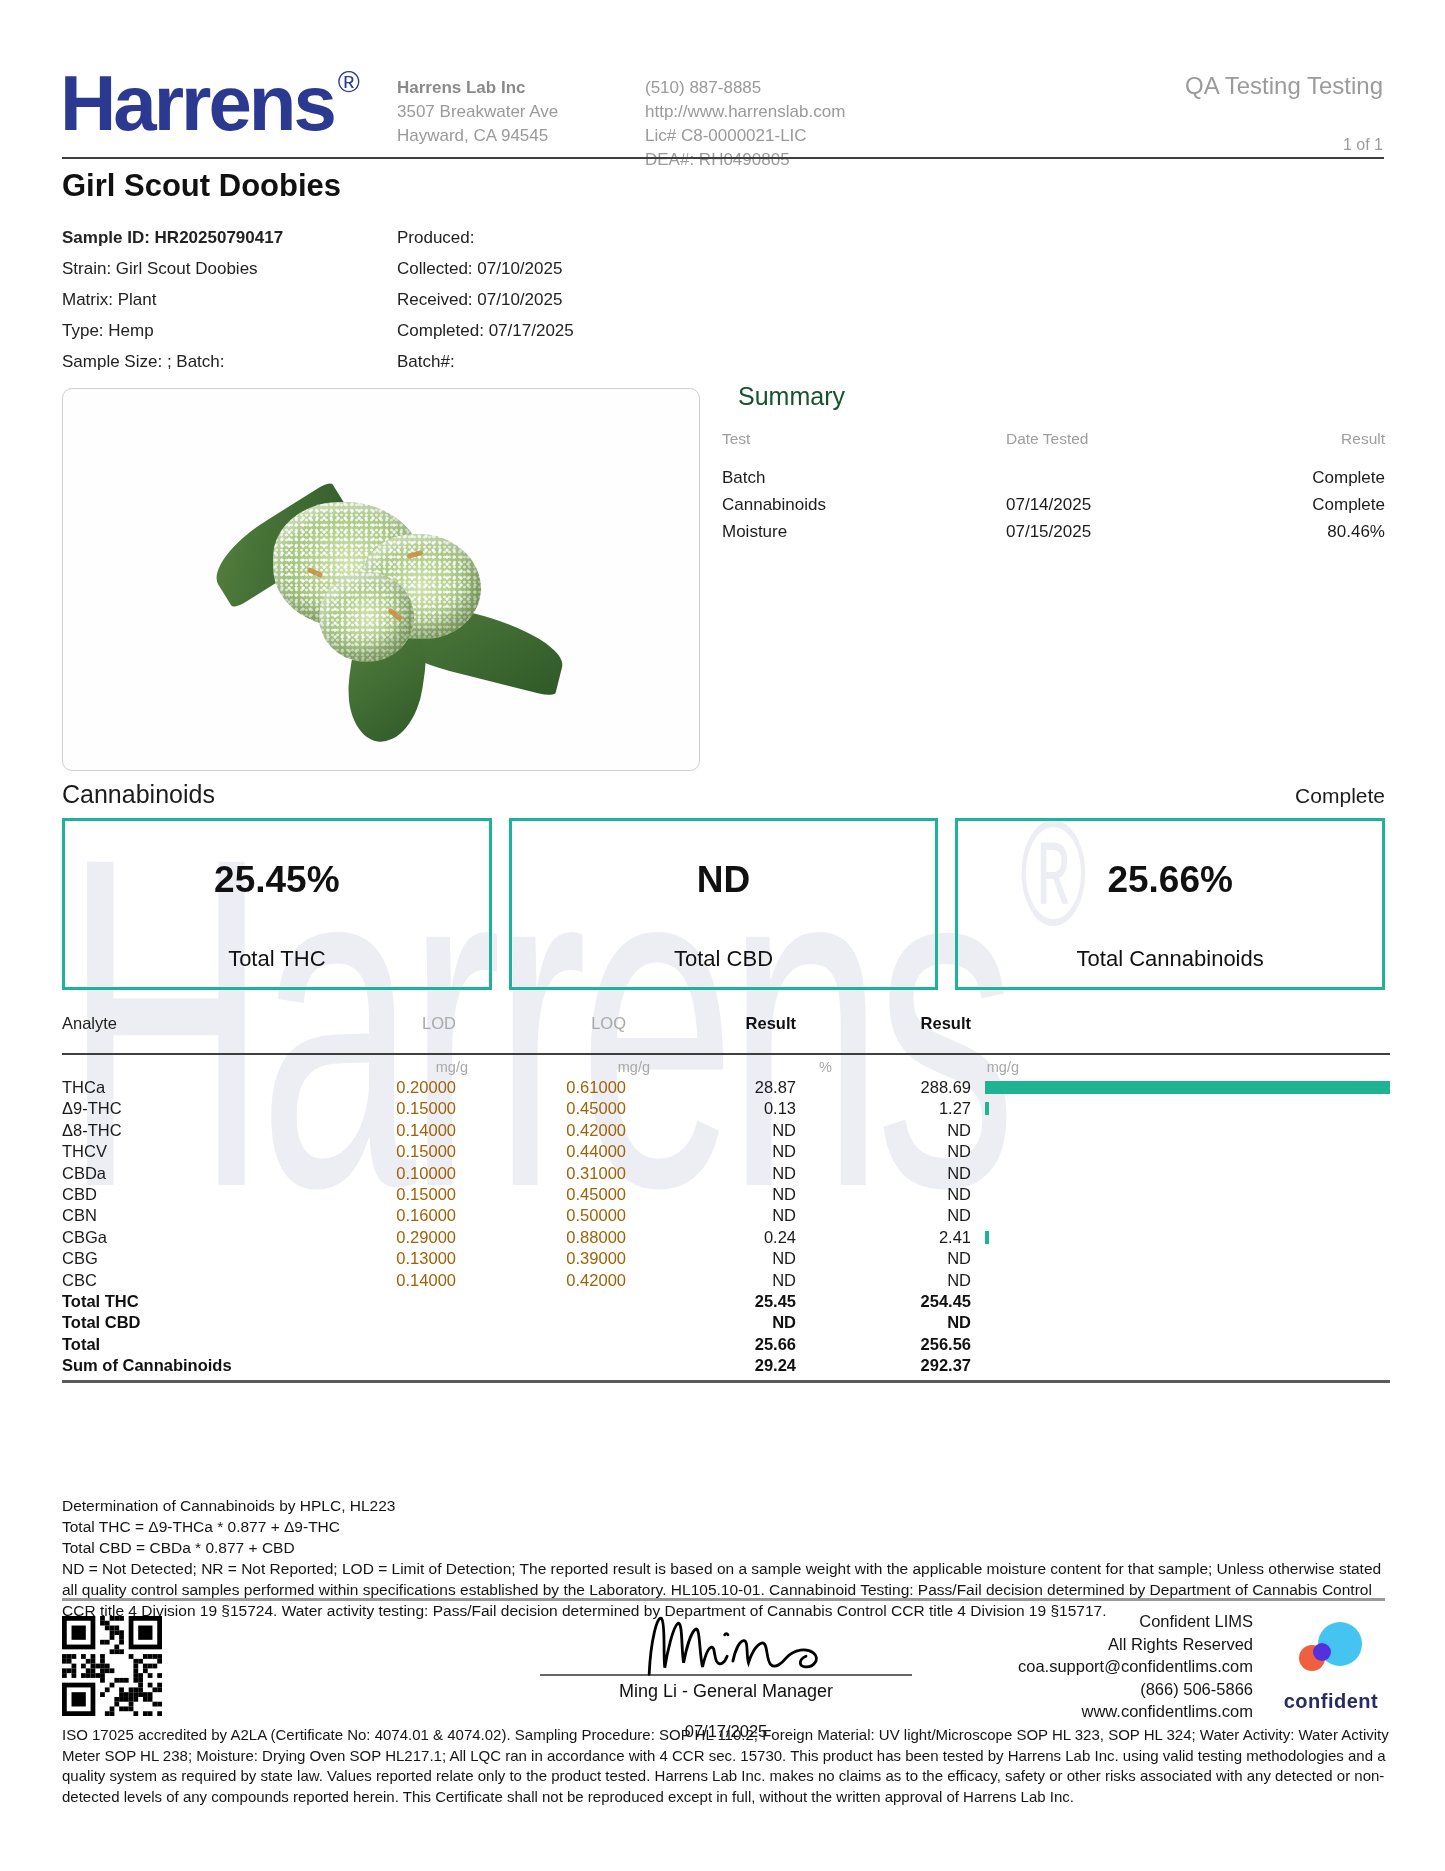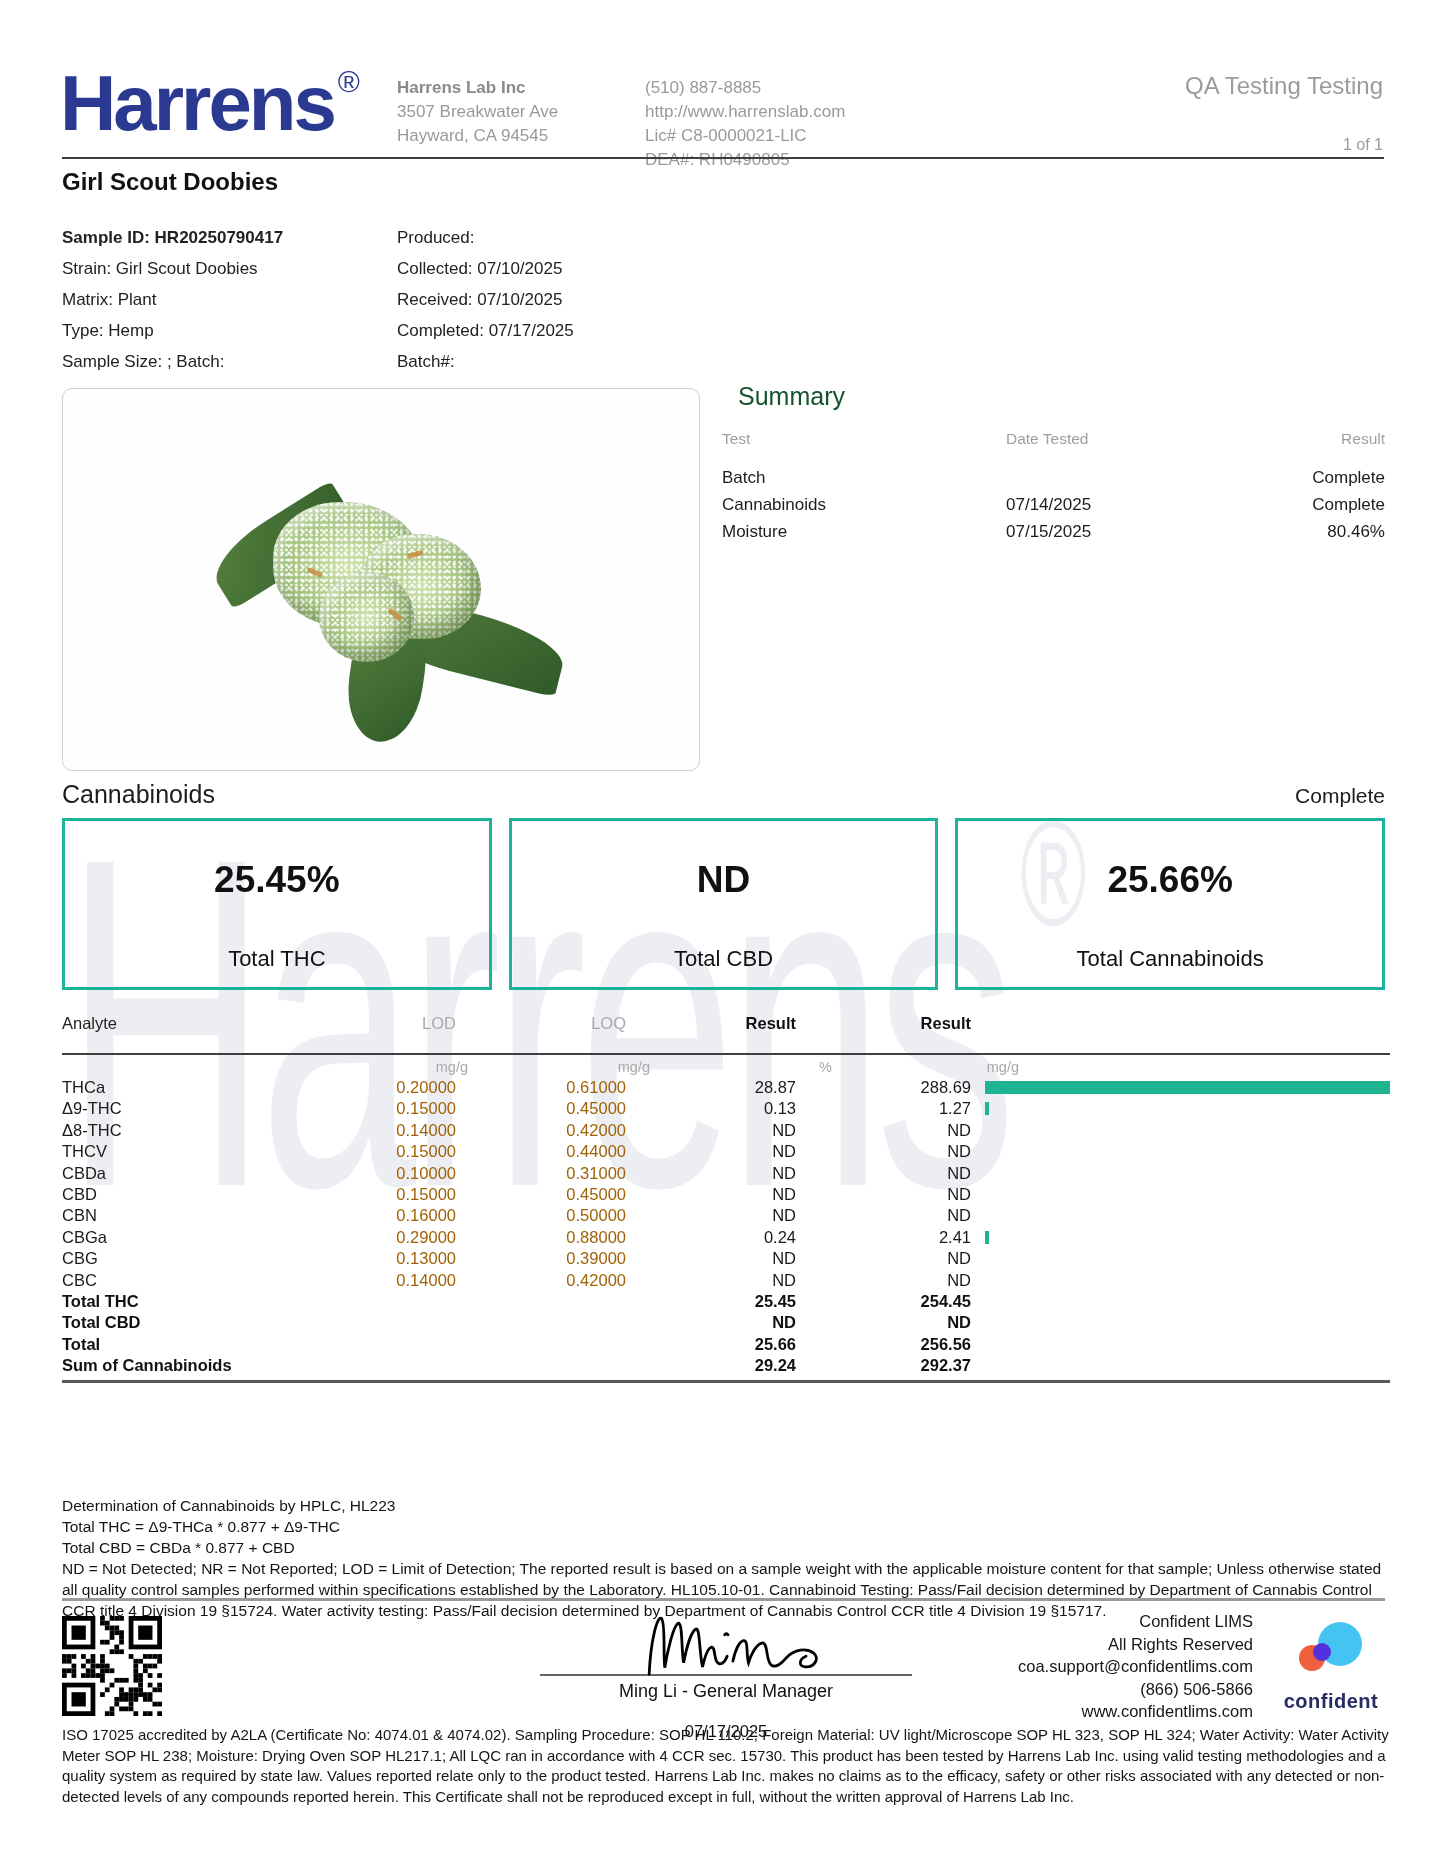--- a/index.html
+++ b/index.html
@@ -12,21 +12,21 @@
         color:var(--logo-navy,#2b3990);line-height:1;}
   #logo .reg{font-size:30px;font-weight:400;vertical-align:38px;letter-spacing:0;margin-left:4px;}
   .labcol{top:76px;font-size:17px;line-height:24px;color:#9a9a9a;}
   #lab-address{left:397px;}
   #lab-address .b1{font-weight:700;color:#8a8a8a;}
   #lab-contact{left:645px;}
   #qa-label{right:62px;top:72px;font-size:24px;color:#9b9b9b;}
   #page-no{right:62px;top:136px;font-size:16px;color:#9b9b9b;}
   #header-rule{left:62px;right:61px;top:157px;height:2px;background:#3e3e3e;}
 
-  #doc-title{left:62px;top:168px;font-size:24px;font-weight:700;color:#111;}
+  #doc-title{left:62px;top:168px;font-size:31px;font-weight:700;color:#111;}
 
   .samplecol{top:222px;font-size:17px;line-height:31px;color:#222;}
   #sample-left{left:62px;}
   #sample-right{left:397px;}
   .samplecol .b{font-weight:700;}
 
   
   #photo-box{left:62px;top:388px;width:636px;height:381px;border:1px solid #cfcfcf;
              border-radius:10px;background:#fdfefd;}
   .bud{position:absolute;left:50%;top:55%;transform:translate(-50%,-50%);width:340px;height:250px;}

